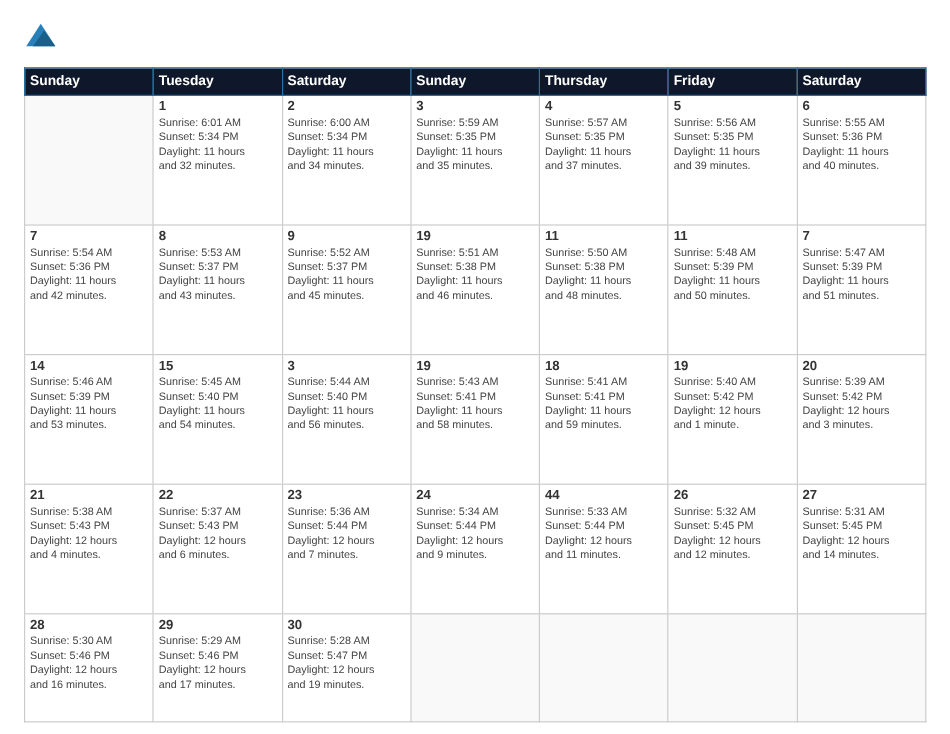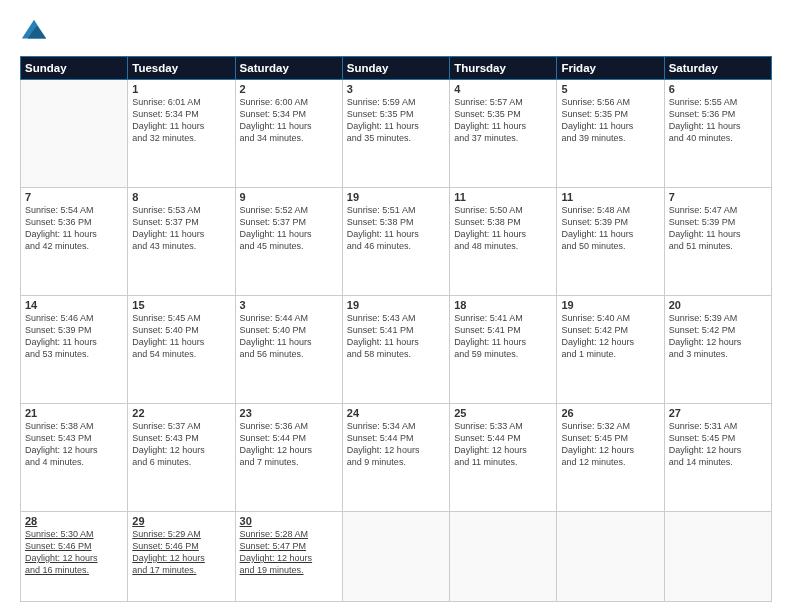--- a/index.html
+++ b/index.html
@@ -93,21 +93,20 @@
     .day-info {
       font-size: 9px;
       color: #444;
       line-height: 1.35;
     }
     .empty {
       background: #f9f9f9;
     }
     .last-row td {
       height: 68px;
-      text-decoration: underline;
     }
   </style>
 </head>
 <body>
 
 <div class="page">
   <div class="header">
     <div class="logo">
       <svg class="logo-icon" viewBox="0 0 30 30" xmlns="http://www.w3.org/2000/svg">
         <polygon points="15,2 28,22 2,22" fill="#2980b9"></polygon>
@@ -235,21 +234,21 @@
           </td>
           <td>
             <span class="day-num">23</span>
             <div class="day-info">Sunrise: 5:36 AM<br>Sunset: 5:44 PM<br>Daylight: 12 hours<br>and 7 minutes.</div>
           </td>
           <td>
             <span class="day-num">24</span>
             <div class="day-info">Sunrise: 5:34 AM<br>Sunset: 5:44 PM<br>Daylight: 12 hours<br>and 9 minutes.</div>
           </td>
           <td>
-            <span class="day-num">25</span>
+            <span class="day-num">44</span>
             <div class="day-info">Sunrise: 5:33 AM<br>Sunset: 5:44 PM<br>Daylight: 12 hours<br>and 11 minutes.</div>
           </td>
           <td>
             <span class="day-num">26</span>
             <div class="day-info">Sunrise: 5:32 AM<br>Sunset: 5:45 PM<br>Daylight: 12 hours<br>and 12 minutes.</div>
           </td>
           <td>
             <span class="day-num">27</span>
             <div class="day-info">Sunrise: 5:31 AM<br>Sunset: 5:45 PM<br>Daylight: 12 hours<br>and 14 minutes.</div>
           </td>

